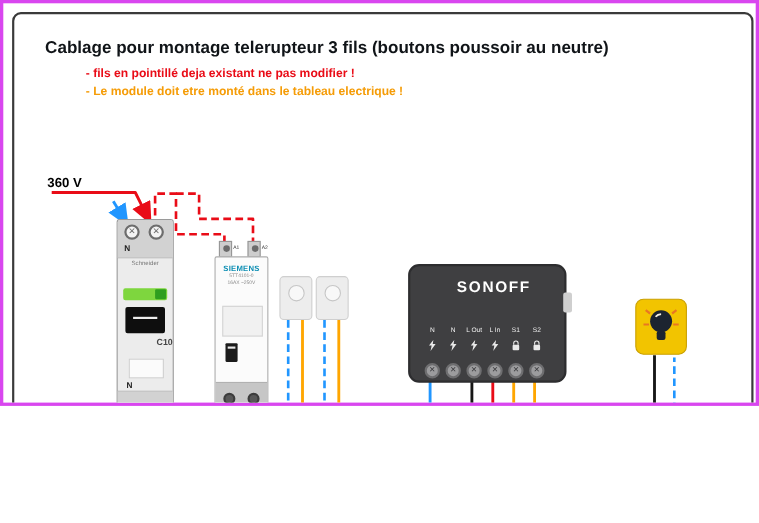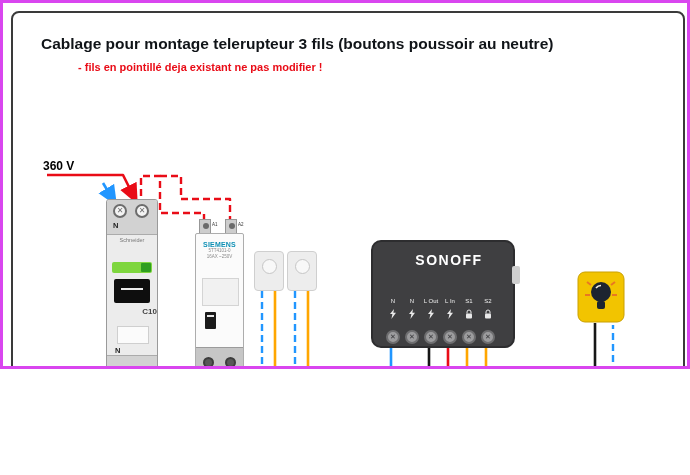--- a/index.html
+++ b/index.html
@@ -119,20 +119,21 @@
     <path class="wire" d="M592 320 L592 412" stroke="#161616"></path>
 
     <path class="wire thin" d="M630 412 L630 417 M618 417 L642 417 M622 422 L638 422 M626 427 L634 427" stroke="#161616"></path>
 
     <path class="wire" d="M137 376 L137 390" marker-end="url(#arrR)" stroke="#e90c17"></path>
     <path class="wire" d="M116 392 L116 378" marker-end="url(#arrB)" stroke="#2196ff"></path>
   </svg>
 
   <div class="title">Cablage pour montage telerupteur 3 fils (boutons poussoir au neutre)</div>
   <div class="note note-red">- fils en pointillé deja existant ne pas modifier !</div>
+  <div class="note note-orange">- Le module doit etre monté dans le tableau electrique !</div>
   <div class="voltage">360 V</div>
   <div class="step">1</div>
 
   <div class="breaker">
     <div class="b-strip top">
       <div class="screw" style="left:6px; top:4px;"></div>
       <div class="screw" style="left:28px; top:4px;"></div>
       <span class="n-label" style="left:6px; top:21px;">N</span>
     </div>
     <div class="b-brand">Schneider</div>

